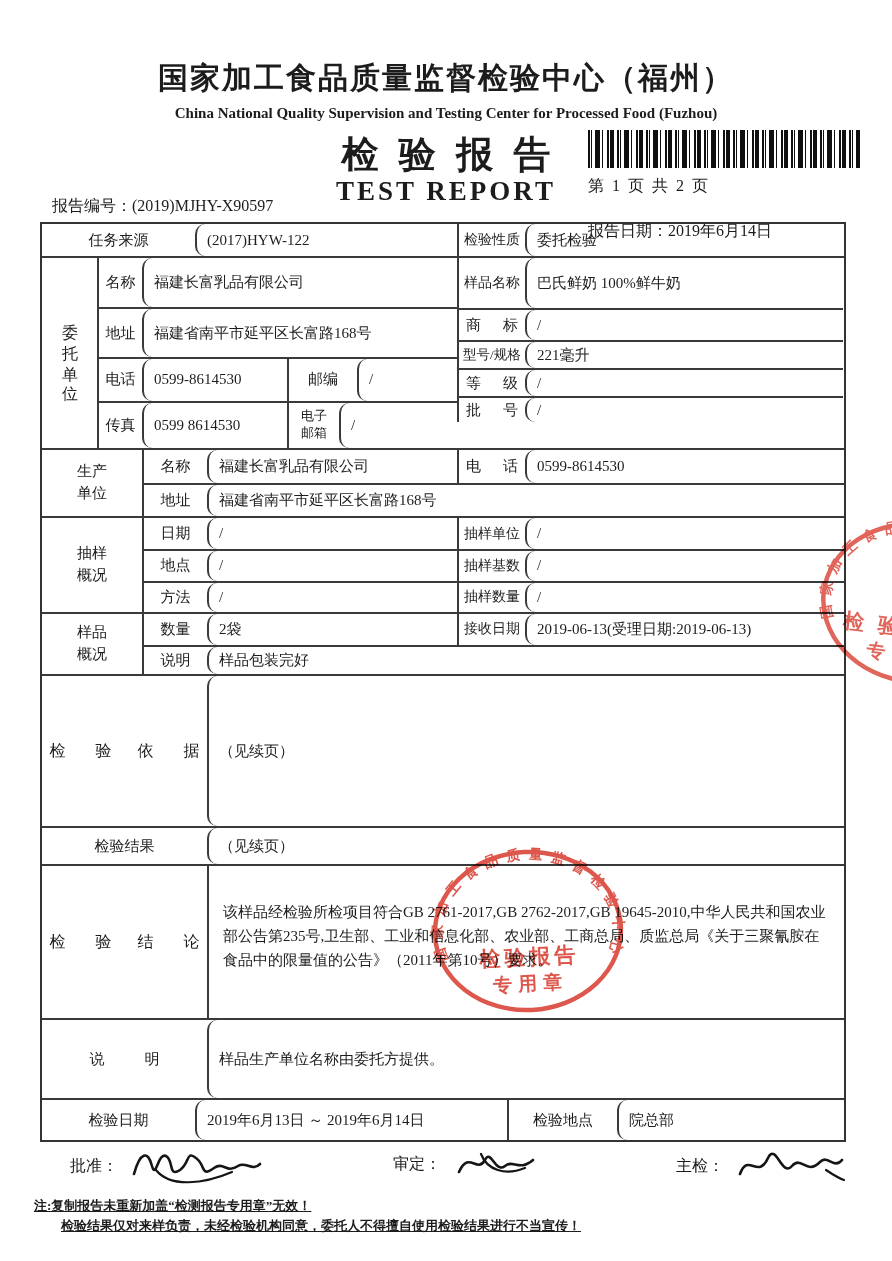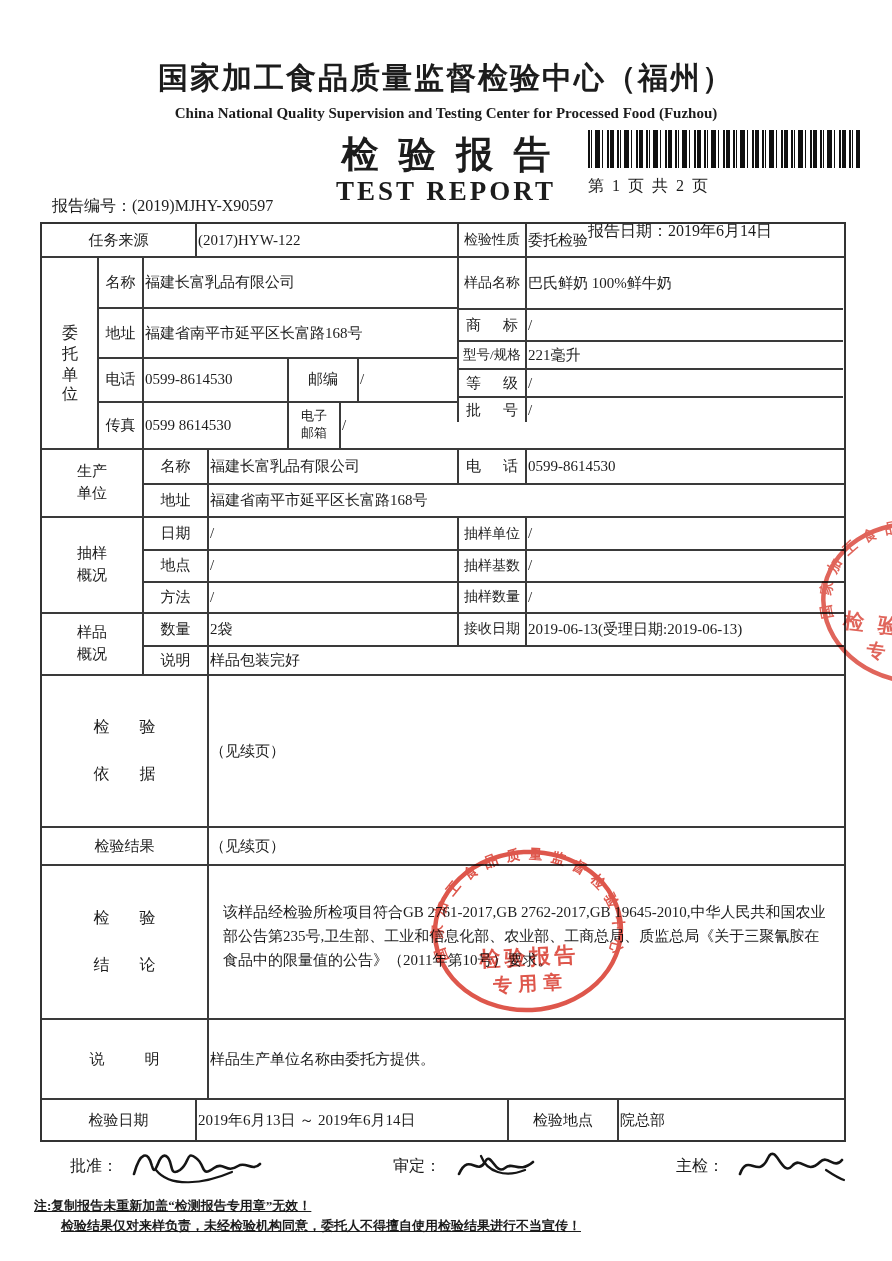--- a/index.html
+++ b/index.html
@@ -22,31 +22,31 @@
   .tbl { position:absolute; left:40px; top:222px; width:806px; border:2.5px solid #333; }
   .band { display:flex; border-top:2px solid #3a3a3a; }
   .band:first-child { border-top:none; }
   .cell { border-left:2px solid #3a3a3a; display:flex; align-items:center; font-size:15px; overflow:hidden; }
   .cell:first-child, .stack { border-left:none; }
   .stack { display:flex; flex-direction:column; }
   .srow { display:flex; border-top:2px solid #3a3a3a; }
   .srow:first-child { border-top:none; }
   .srow .cell:first-child { border-left:2px solid #3a3a3a; }
   .lab { justify-content:center; text-align:center; }
-  .val { padding-left:1px; }
+  .val { padding-left:10px;border-radius:10px; }
   .jlab { display:block; padding:0 7px; text-align:justify; text-align-last:justify; align-self:center; width:100%; }
   .vtext { writing-mode:vertical-lr; text-orientation:upright; letter-spacing:1.3em; margin:auto; font-size:16px; }
   .wrap2 { width:2.15em; word-break:break-all; line-height:1.45; text-align:center; margin:auto; font-size:15px; }
   .wrap2.sm { font-size:13px; line-height:1.3; }
-  .twolab { flex-direction:column; justify-content:center; gap:26px; }
+  .twolab { justify-content:center; gap:26px; }
   .twolab .jl { width:62px; text-align:justify; text-align-last:justify; font-size:16px; }
   .para { padding:8px 14px; line-height:1.6; font-size:15px; align-items:flex-start; display:block; }
 
   
-  .sig-row { position:absolute; top:1142px; left:70px; right:40px; display:flex; justify-content:space-between; align-items:center; }
+  .sig-row { position:absolute; top:1142px; left:70px; right:40px; display:flex; justify-content:space-between; align-items:flex-start; }
   .sig-item { display:flex; align-items:center; gap:8px; font-size:16px; }
   .sig-item svg { display:block; }
   .notes { position:absolute; top:1196px; left:34px; font-size:13px; font-weight:600; line-height:1.55;text-decoration:underline; }
   .notes .n2 { padding-left:27px; }
 
   
   .stamp { position:absolute; pointer-events:none; mix-blend-mode:multiply; }
   .stamp-main { left:428px; top:846px; opacity:.85; transform:rotate(-3deg); }
   .stamp-edge { left:816px; top:518px; opacity:.78; transform:rotate(7deg); }
 </style>

